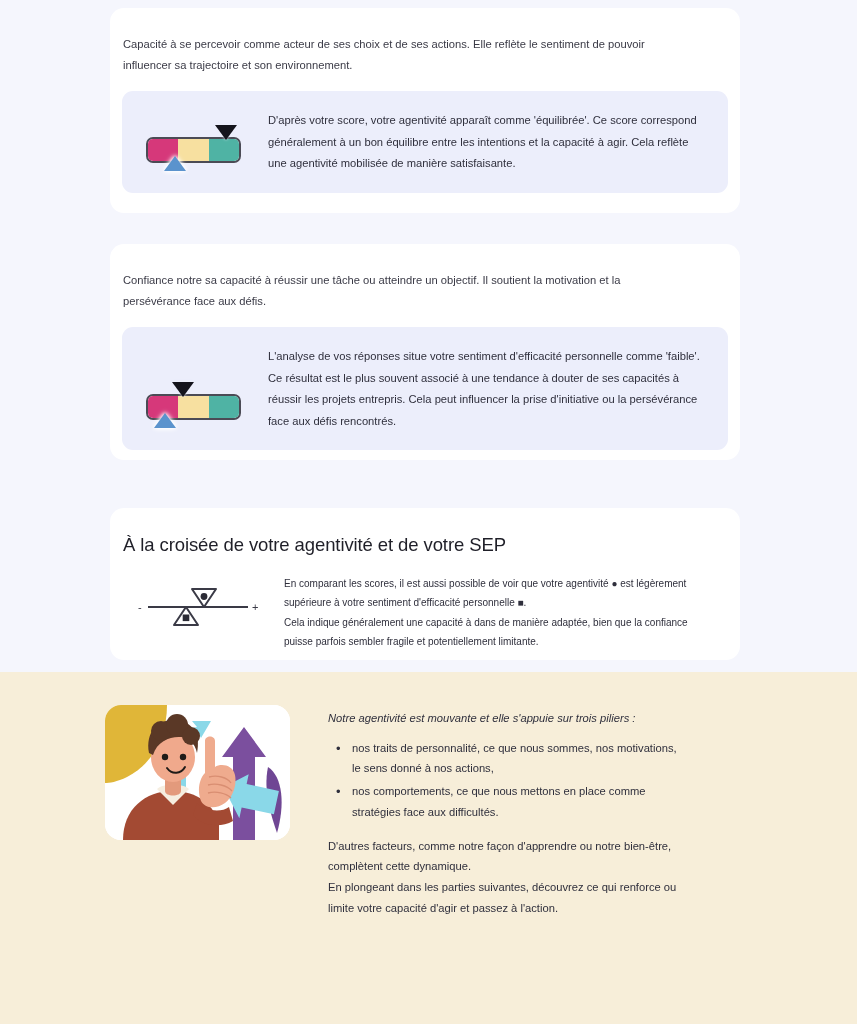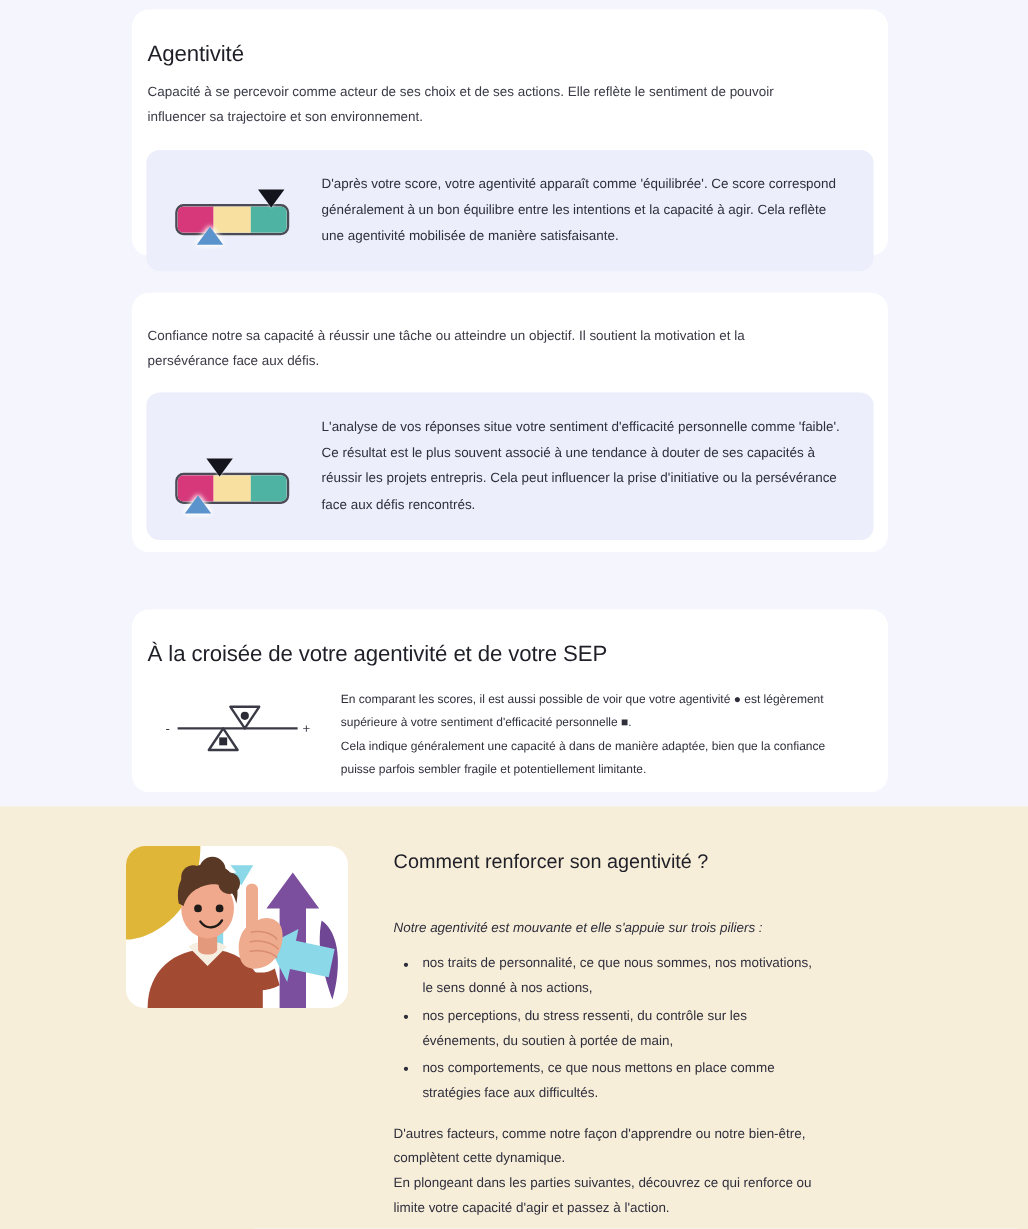--- a/index.html
+++ b/index.html
@@ -223,21 +223,20 @@
     line-height: 1.85;
     color: #2f2f3c;
   }
 </style>
 </head>
 <body>
 
 <div class="page">
 
   <section class="card" id="card-agentivite">
-    <h2 class="card-title">Agentivité</h2>
     <p class="card-desc">Capacité à se percevoir comme acteur de ses choix et de ses actions. Elle reflète le sentiment de pouvoir influencer sa trajectoire et son environnement.</p>
 
     <div class="highlight">
       <div class="gauge-wrap">
         <div class="gauge-bar">
           <div class="gauge-seg seg-low"></div>
           <div class="gauge-seg seg-mid"></div>
           <div class="gauge-seg seg-high"></div>
         </div>
         <div class="marker-down" id="ag-score-marker" style="left: 79.8px;"></div>
@@ -335,25 +334,23 @@
           <path d="M96 96 C92 86 94 74 100 68 L100 36 C100 30 110 30 110 36 L110 62 C116 58 128 60 130 70 C132 80 128 92 120 98 C112 104 100 104 96 96 Z" fill="#efab8e"></path>
           <path d="M104 72 C112 70 122 72 126 78" stroke="#d98e72" stroke-width="1.3" fill="none"></path>
           <path d="M103 80 C111 78 122 80 127 86" stroke="#d98e72" stroke-width="1.3" fill="none"></path>
           <path d="M103 88 C111 86 121 88 126 93" stroke="#d98e72" stroke-width="1.3" fill="none"></path>
 
           <path d="M92 98 C100 106 116 108 124 102 L128 116 C114 124 96 120 88 110 Z" fill="#a34a33"></path>
         </svg>
       </div>
 
       <div class="band-body">
-        <h2 class="band-title">Comment renforcer son agentivité ?</h2>
         <p class="band-lead">Notre agentivité est mouvante et elle s'appuie sur trois piliers :</p>
         <ul class="band-list">
           <li>nos traits de personnalité, ce que nous sommes, nos motivations, le sens donné à nos actions,</li>
-          <li>nos perceptions, du stress ressenti, du contrôle sur les événements, du soutien à portée de main,</li>
           <li>nos comportements, ce que nous mettons en place comme stratégies face aux difficultés.</li>
         </ul>
         <p class="band-outro">D'autres facteurs, comme notre façon d'apprendre ou notre bien-être, complètent cette dynamique.</p>
         <p class="band-outro">En plongeant dans les parties suivantes, découvrez ce qui renforce ou limite votre capacité d'agir et passez à l'action.</p>
       </div>
 
     </div>
   </section>
 
 </div>

